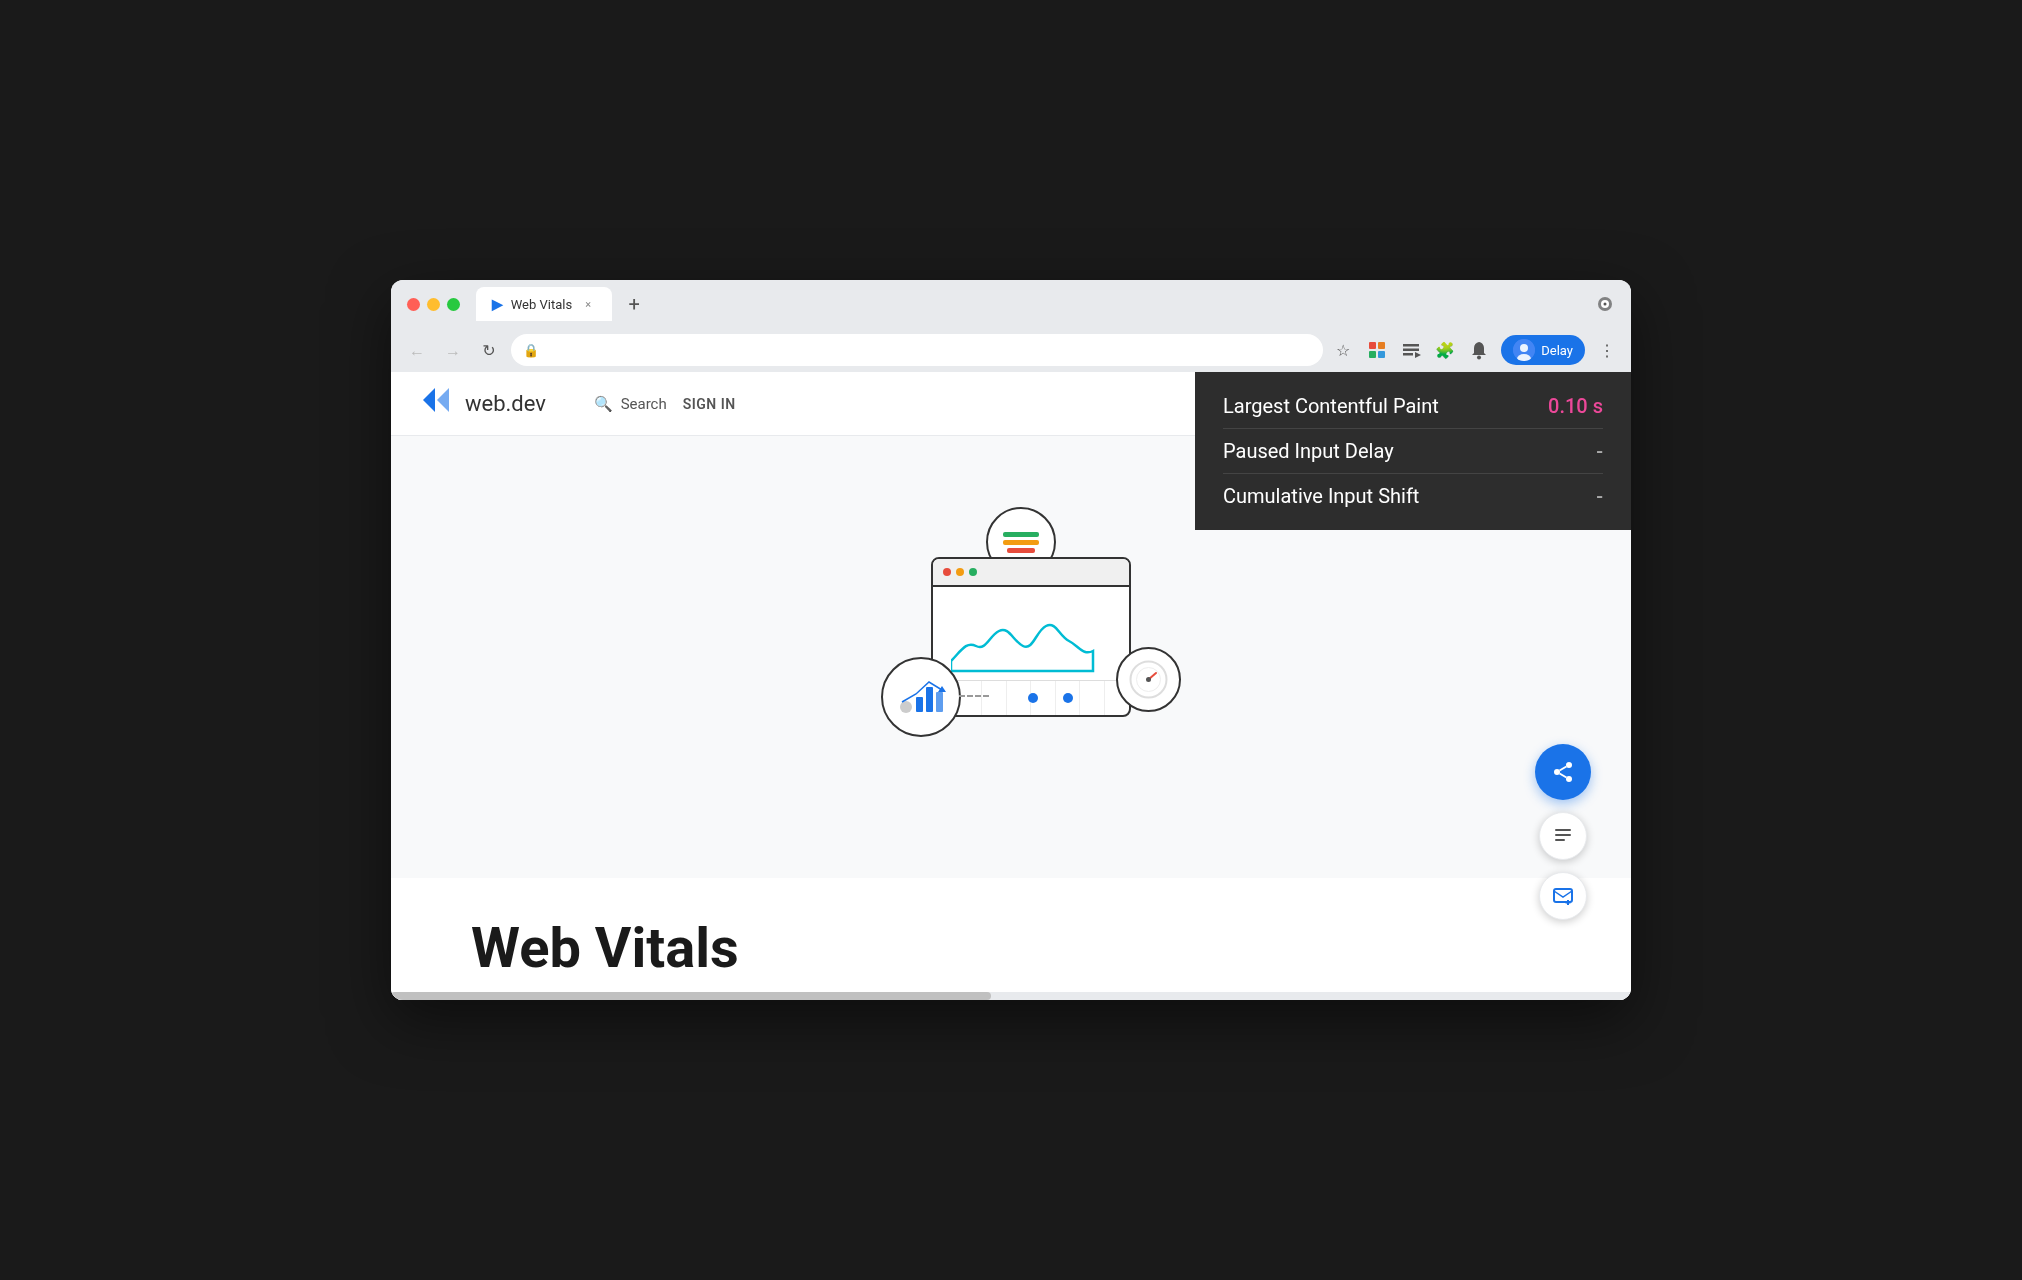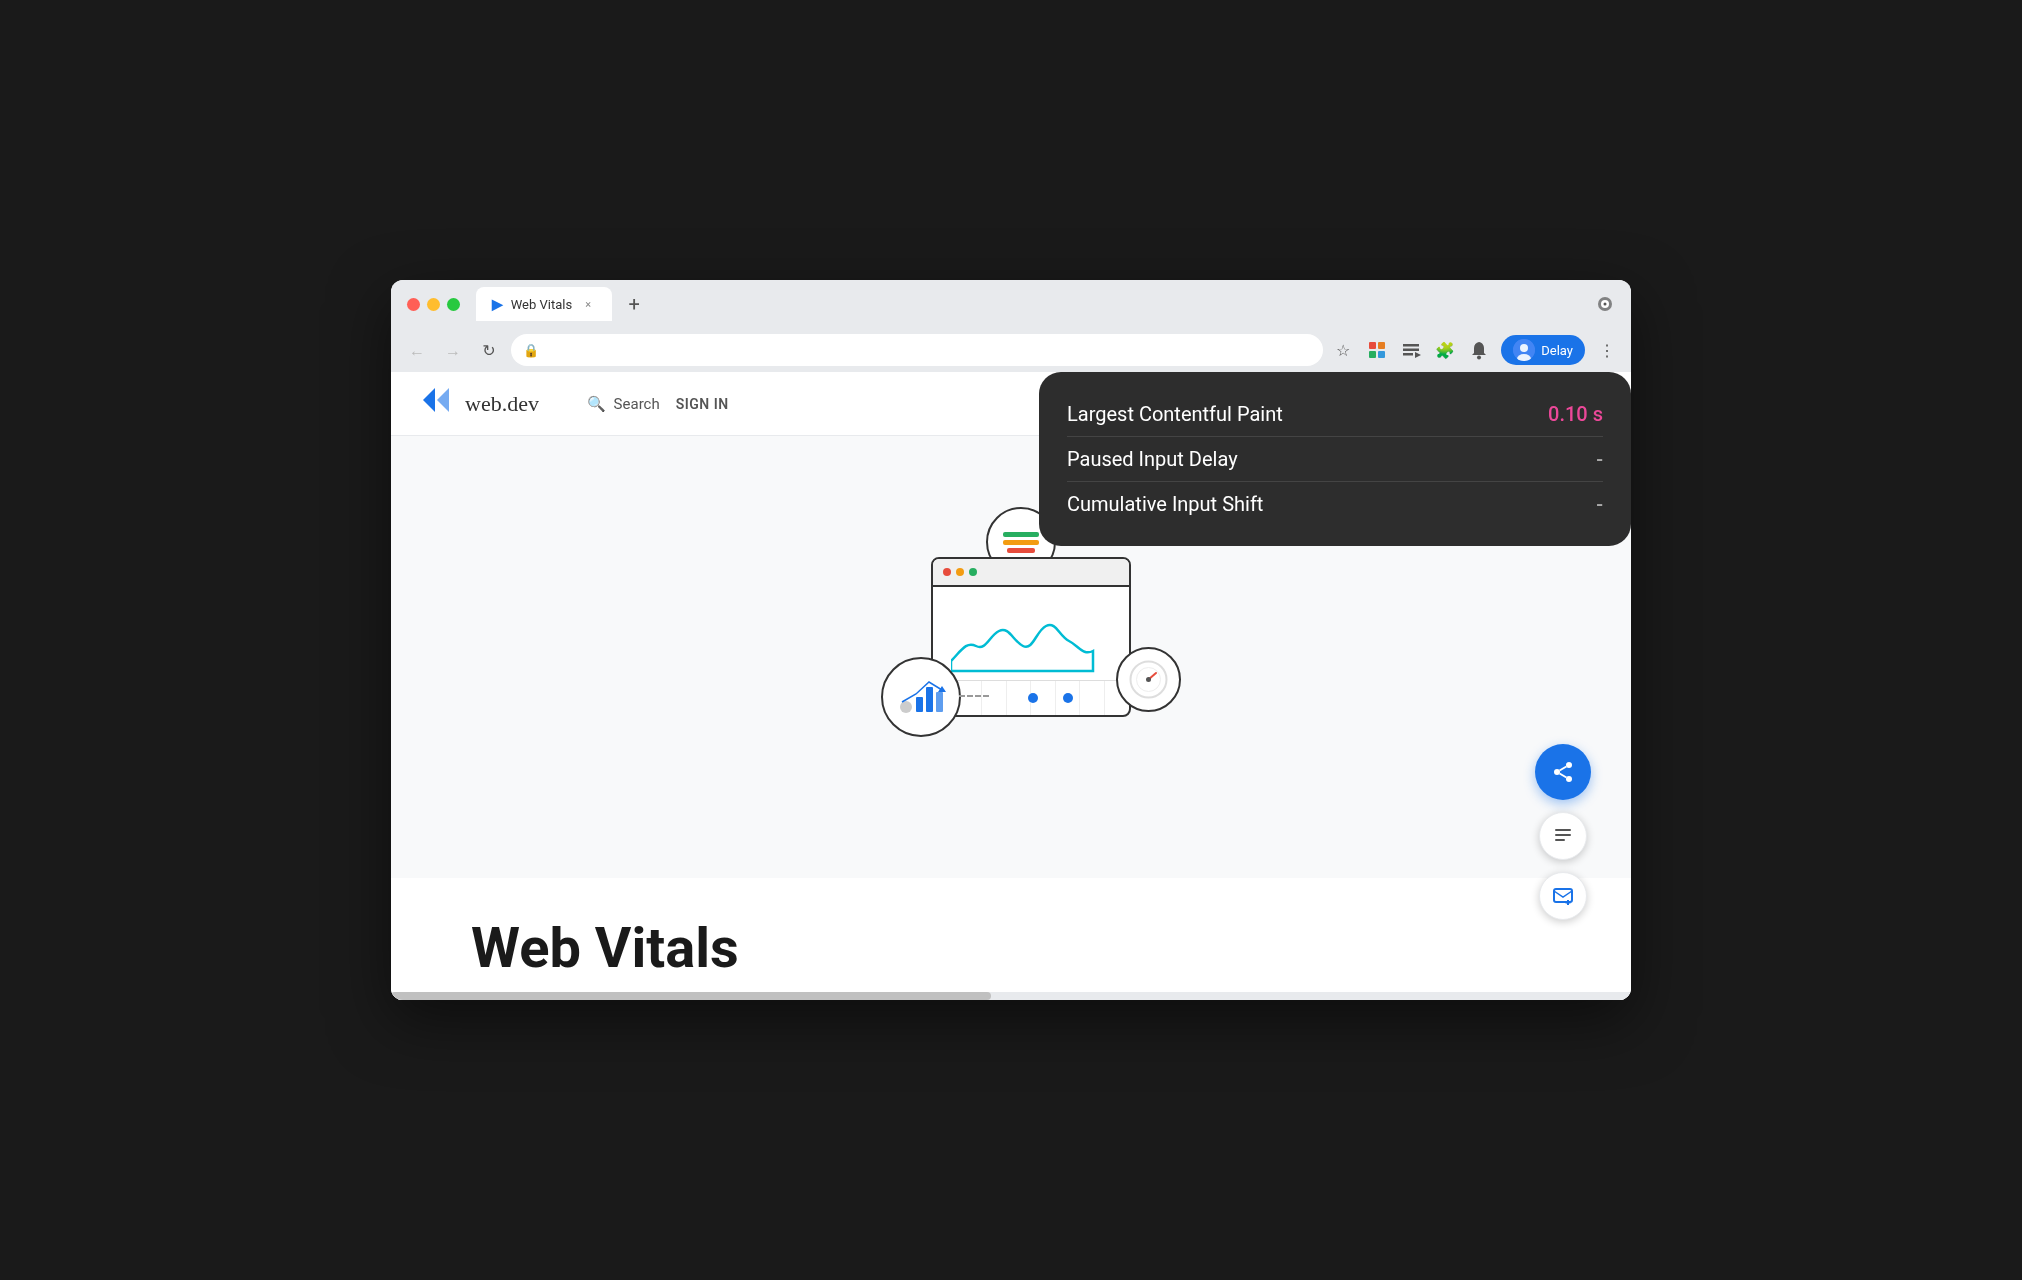--- a/index.html
+++ b/index.html
@@ -220,21 +220,20 @@
 
     .logo-icon {
       color: #1a73e8;
       font-size: 28px;
       font-weight: bold;
     }
 
     .logo-text {
       font-size: 22px;
       color: #333;
-      font-family: Liberation Serif, serif;
     }
 
     .site-nav {
       display: flex;
       align-items: center;
       gap: 32px;
       flex: 1;
     }
 
     .nav-link {
@@ -265,25 +264,24 @@
       font-weight: 600;
       letter-spacing: 0.5px;
       cursor: pointer;
     }
 
     
     .metrics-overlay {
       position: absolute;
       top: 0;
       right: 0;
-      width: 592px;
+      width: 436px;
       background: #2d2d2d;
       z-index: 100;
-      padding: 20px 28px;
-      border-radius: 22px;
+      padding: 12px 28px;
     }
 
     .metric-row {
       display: flex;
       align-items: center;
       justify-content: space-between;
       padding: 10px 0;
     }
 
     .metric-name {

